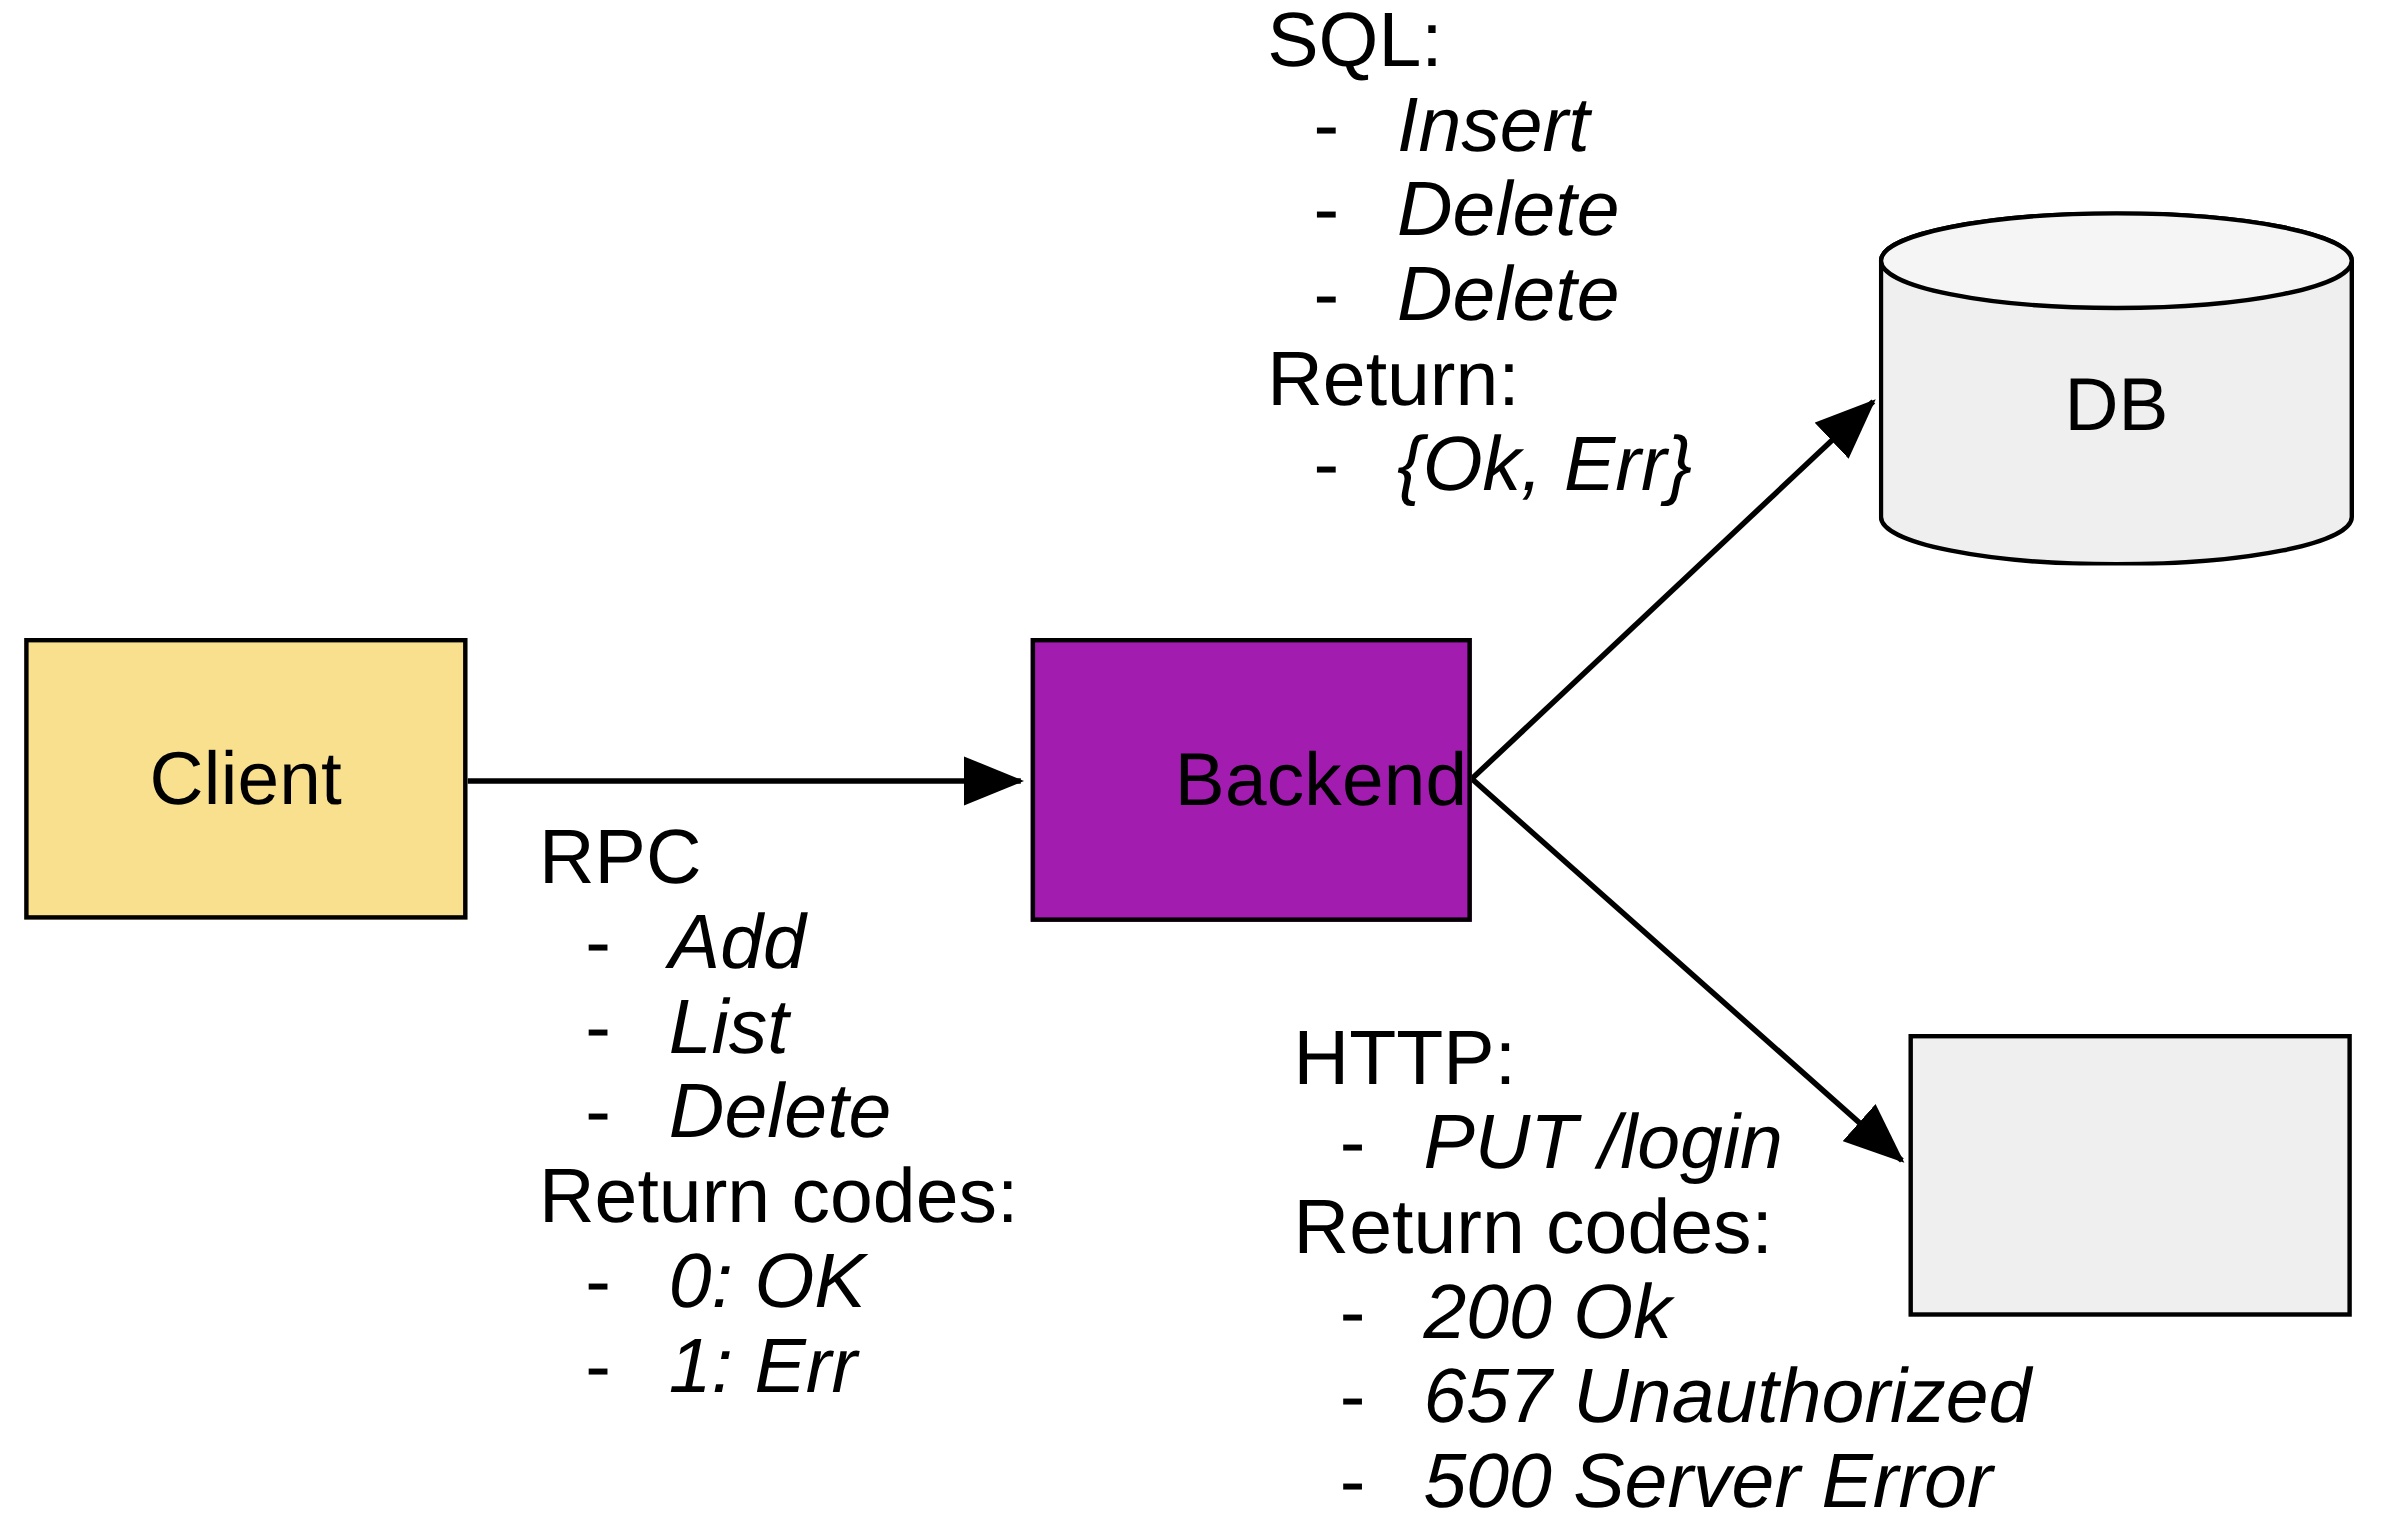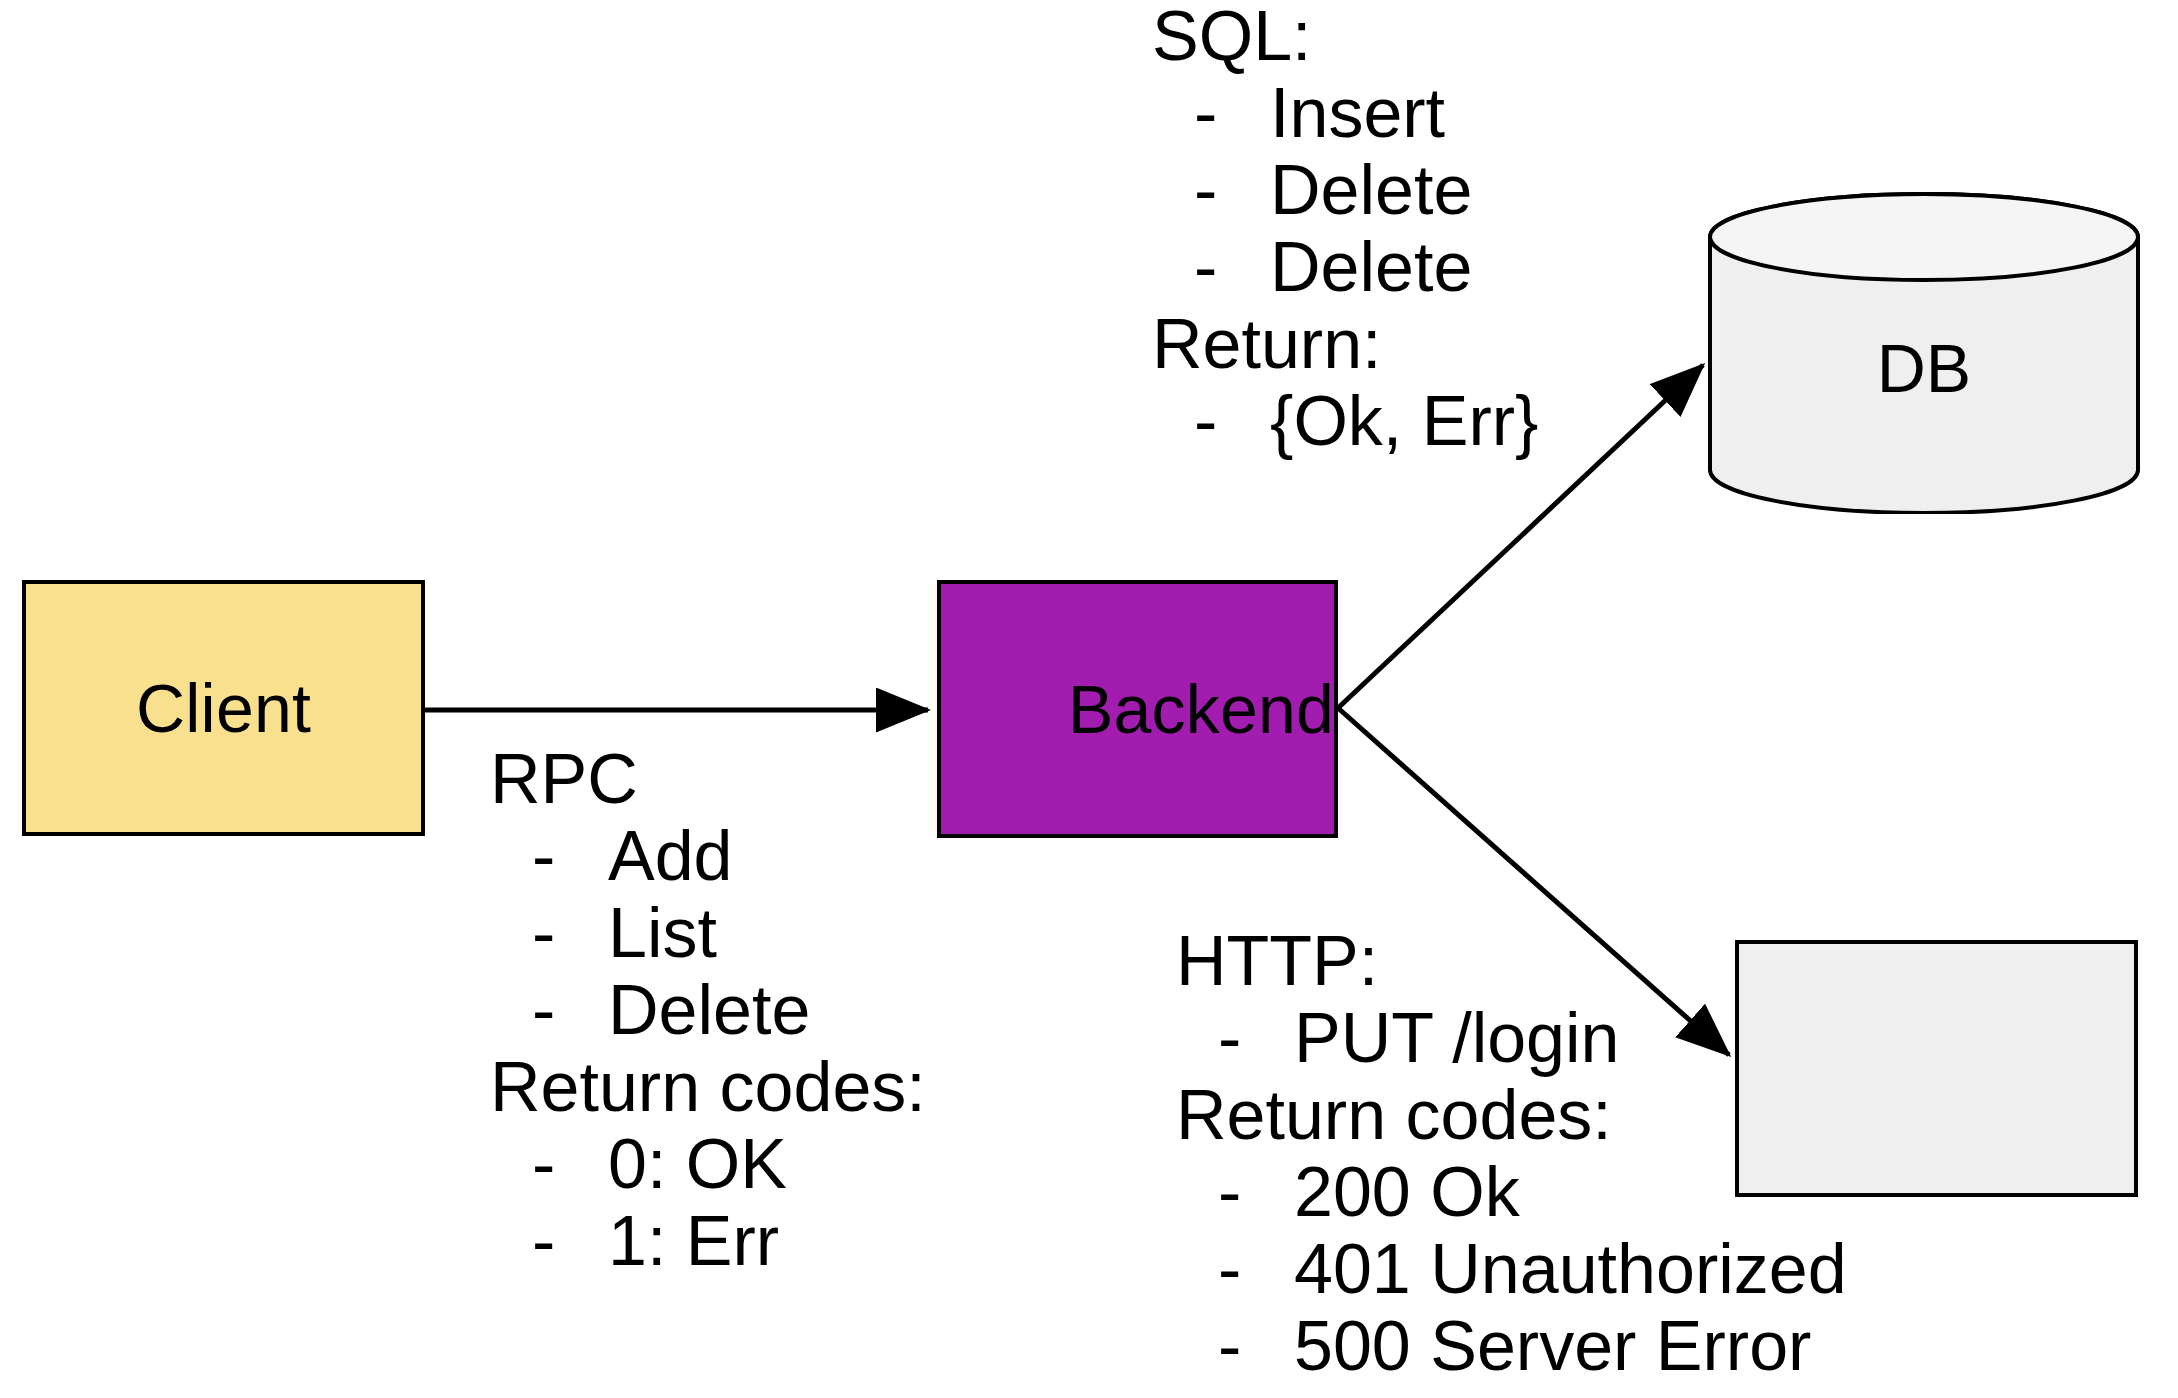--- a/index.html
+++ b/index.html
@@ -111,20 +111,21 @@
   .anno .bullet-row .dash {
     display: inline-block;
     width: 60px;
     text-align: left;
     padding-left: 42px;
     box-sizing: border-box;
   }
   .anno .bullet-row .txt {
     display: inline-block;
     padding-left: 58px;
+    font-style: italic;
   }
 
   #anno-sql  { left: 1152px; top: -2px; }
   #anno-rpc  { left: 490px;  top: 741px; }
   #anno-http { left: 1176px; top: 923px; }
 </style>
 </head>
 <body>
 
 <div id="canvas">
@@ -205,20 +206,20 @@
   <div class="anno" id="anno-http">
     <span class="head">HTTP:</span>
     <span class="bullet-row">
       <span class="dash">-</span><span class="txt">PUT /login</span>
     </span>
     <span class="head">Return codes:</span>
     <span class="bullet-row">
       <span class="dash">-</span><span class="txt">200 Ok</span>
     </span>
     <span class="bullet-row">
-      <span class="dash">-</span><span class="txt">401 Unauthorized</span>
+      <span class="dash">-</span><span class="txt">657 Unauthorized</span>
     </span>
     <span class="bullet-row">
       <span class="dash">-</span><span class="txt">500 Server Error</span>
     </span>
   </div>
 
 </div>
 
 </body></html>

